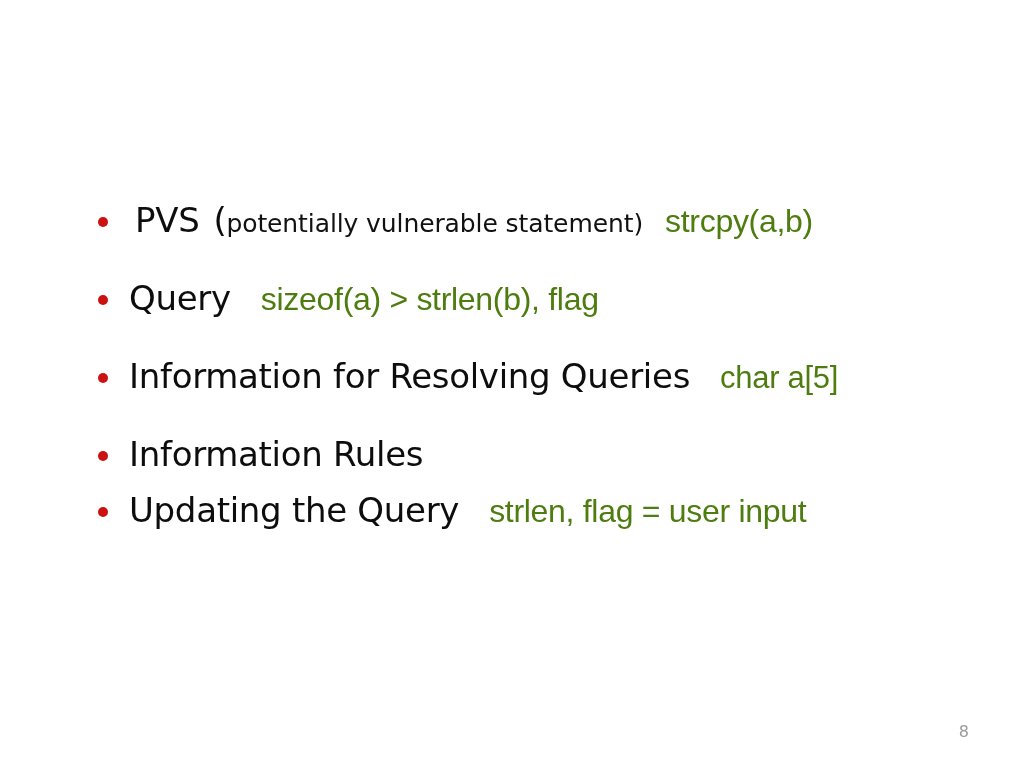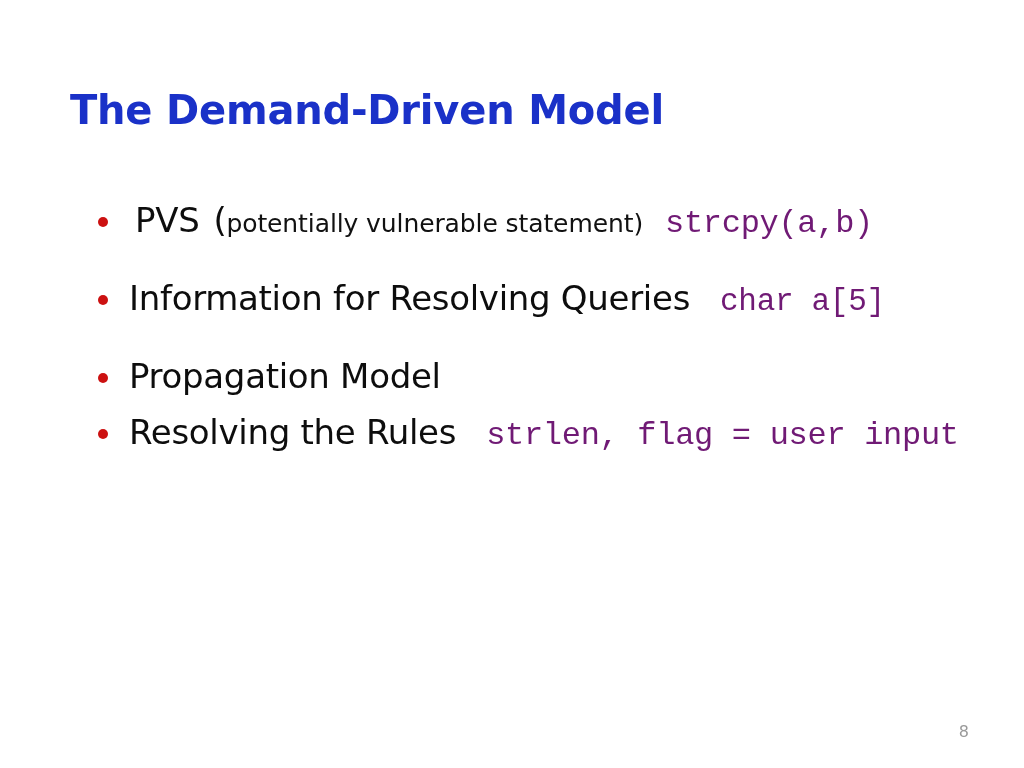--- a/index.html
+++ b/index.html
@@ -87,22 +87,22 @@
     font-size: 34px;
     color: #0d0d0d;
   }
   .small-note {
     font-size: 25px;
     color: #111111;
     letter-spacing: -0.1px;
   }
 
   .code-red {
-    font-family: Liberation Mono, monospace;
-    color: #701a75;
+    font-family: Liberation Sans, sans-serif;
+    color: #4d7c0f;
     font-size: 32px;
     letter-spacing: -0.3px;
   }
   .code-red.sz-31 { font-size: 31px; }
 
   .gap-sm { display: inline-block; width: 14px; }
   .gap-md { display: inline-block; width: 22px; }
   .gap-lg { display: inline-block; width: 30px; }
 
   .sub-line {
@@ -125,42 +125,45 @@
     font-family: "DejaVu Sans", sans-serif;
     font-size: 16px;
     color: #9a9a9a;
   }
 </style>
 </head>
 <body>
 
 <div class="slide">
 
-  <div class="slide-title">The Demand-Driven Model</div>
 
   <div class="body-list">
 
     <div class="bullet-row">
       <span class="bullet-dot"></span>
       <span class="bullet-text lead-pad"><span>PVS</span><span class="gap-sm"></span><span class="paren">(</span><span class="small-note">potentially vulnerable statement)</span><span class="gap-md"></span><span class="code-red">strcpy(a,b)</span></span>
     </div>
 
+    <div class="bullet-row">
+      <span class="bullet-dot"></span>
+      <span class="bullet-text"><span>Query</span><span class="gap-lg"></span><span class="code-red">sizeof(a) &gt; strlen(b), flag</span></span>
+    </div>
 
     <div class="bullet-row">
       <span class="bullet-dot"></span>
       <span class="bullet-text"><span>Information for Resolving Queries</span><span class="gap-lg"></span><span class="code-red sz-31">char a[5]</span></span>
     </div>
 
     <div class="bullet-row tight">
       <span class="bullet-dot"></span>
-      <span class="bullet-text"><span>Propagation Model</span></span>
+      <span class="bullet-text"><span>Information Rules</span></span>
     </div>
 
     <div class="bullet-row">
       <span class="bullet-dot"></span>
-      <span class="bullet-text"><span>Resolving the Rules</span><span class="gap-lg"></span><span class="code-red">strlen, flag = user input</span></span>
+      <span class="bullet-text"><span>Updating the Query</span><span class="gap-lg"></span><span class="code-red">strlen, flag = user input</span></span>
     </div>
 
   </div>
 
   <div class="page-number">8</div>
 
 </div>
 
 </body></html>

